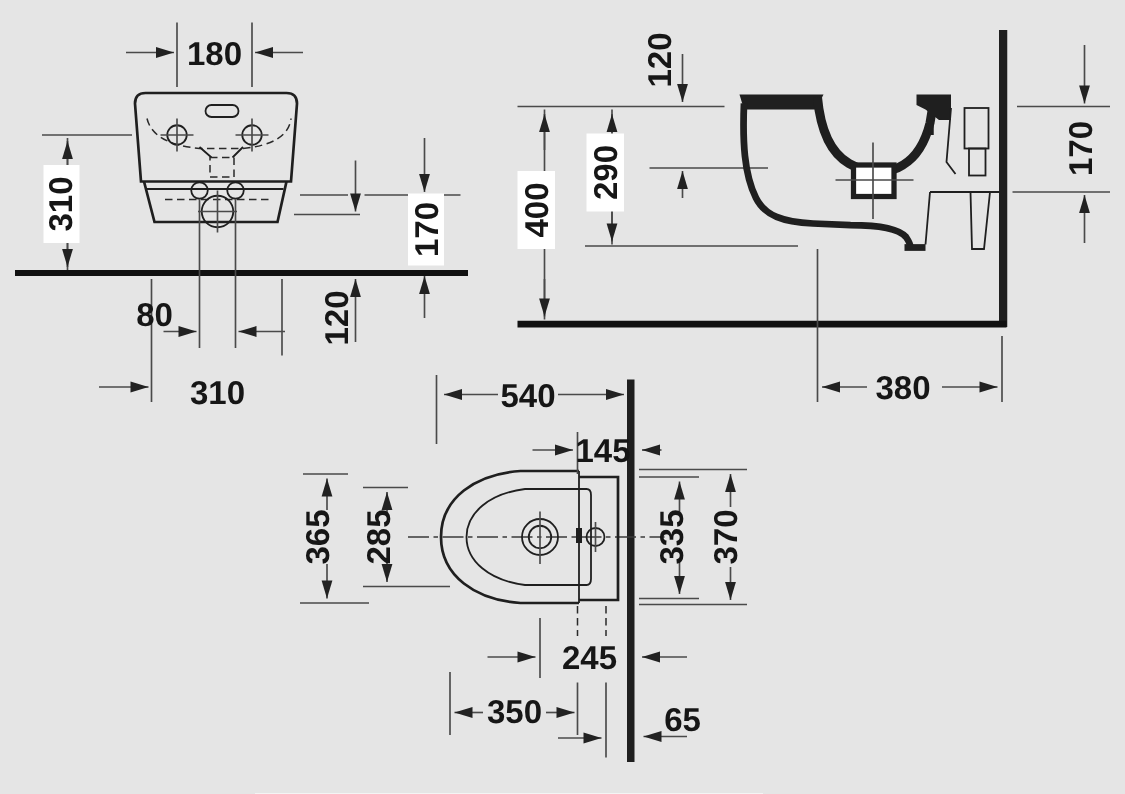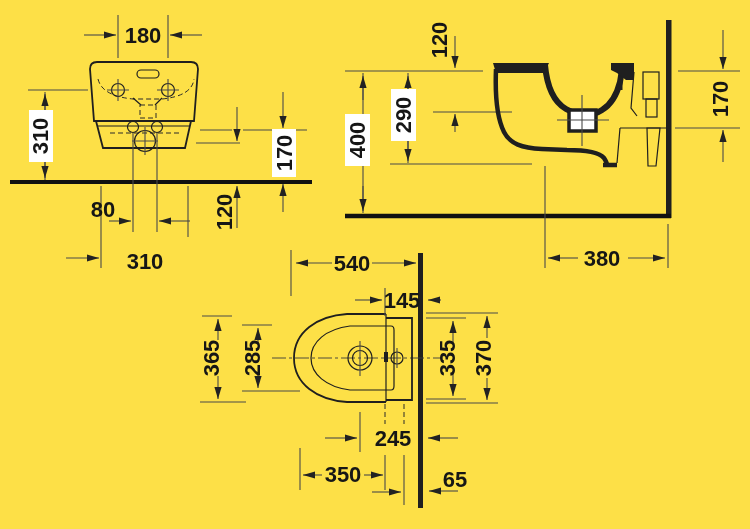--- a/index.html
+++ b/index.html
@@ -1,16 +1,16 @@
 <!DOCTYPE html>
 <html><head>
 <meta charset="utf-8">
 <style>
   html,body{margin:0;padding:0;background:#ffffff;}
-  .stage{position:relative;width:750px;height:529px;background:#fde047;overflow:hidden;}
+  .stage{position:relative;width:750px;height:529px;background:#e5e5e5;overflow:hidden;}
   svg{position:absolute;left:0;top:0;}
   text{font-family:"Liberation Sans", sans-serif;font-weight:bold;font-size:22px;fill:#161616;}
   .thin{stroke:#4a4a4a;stroke-width:1.1;fill:none;}
   .dim{stroke:#4a4a4a;stroke-width:1.1;fill:none;}
   .fix{stroke:#1f1f1f;stroke-width:1.8;fill:none;}
   .fix2{stroke:#1f1f1f;stroke-width:1.2;fill:none;}
   .heavy{stroke:#111;fill:none;}
   .dash{stroke:#2a2a2a;stroke-width:1;fill:none;stroke-dasharray:5 3;}
   .cline{stroke:#3a3a3a;stroke-width:0.9;fill:none;stroke-dasharray:14 3 3 3;}
   .tbg{fill:#ffffff;}

